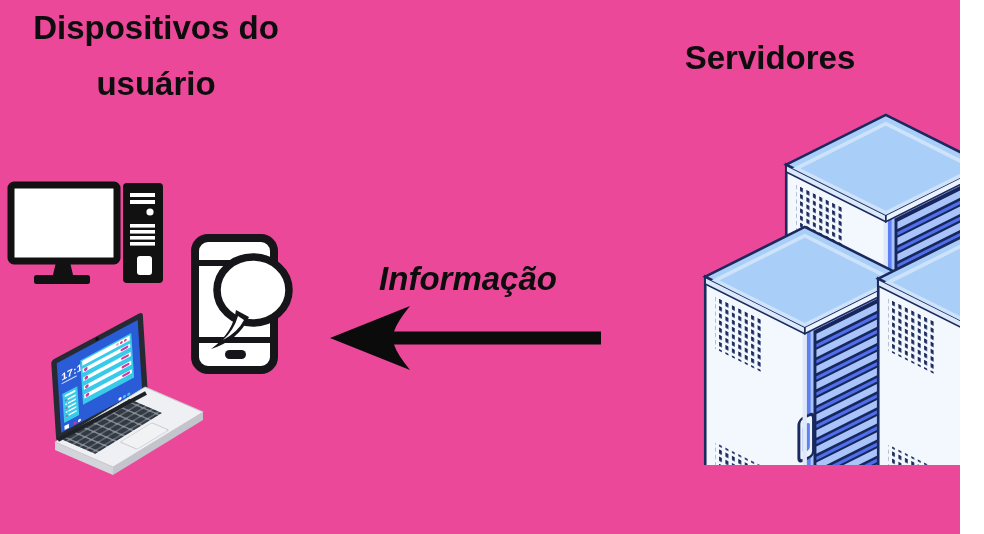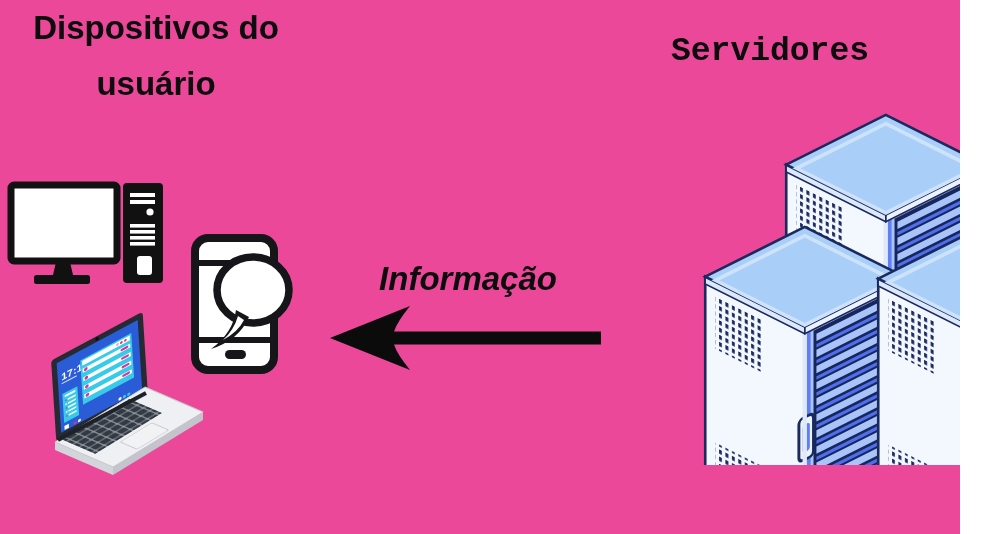--- a/index.html
+++ b/index.html
@@ -1,20 +1,20 @@
 <!DOCTYPE html>
 <html><head>
 <meta charset="utf-8">
 <style>
   html,body{margin:0;padding:0;background:#ffffff;}
   #canvas{position:relative;width:960px;height:534px;background:#ec4899;overflow:hidden;
           font-family:"Liberation Sans","DejaVu Sans",sans-serif;}
   .title{position:absolute;font-weight:700;color:#0d0d0d;text-align:center;}
   #devices-title{left:0;top:28;width:312px;font-size:33px;line-height:56px;}
-  #servers-title{left:645px;top:32px;width:250px;font-size:33px;line-height:40px;font-family:Liberation Mono, monospace;}
+  #servers-title{left:645px;top:38px;width:250px;font-size:33px;line-height:40px;}
   #arrow-label{left:330px;top:260px;width:276px;font-size:33px;line-height:38px;font-style:italic;}
   .abs{position:absolute;}
 </style>
 </head>
 <body>
 
 <div id="canvas">
 
   <div class="title" id="devices-title">Dispositivos do usuário</div>
   <div class="title" id="servers-title">Servidores</div>

